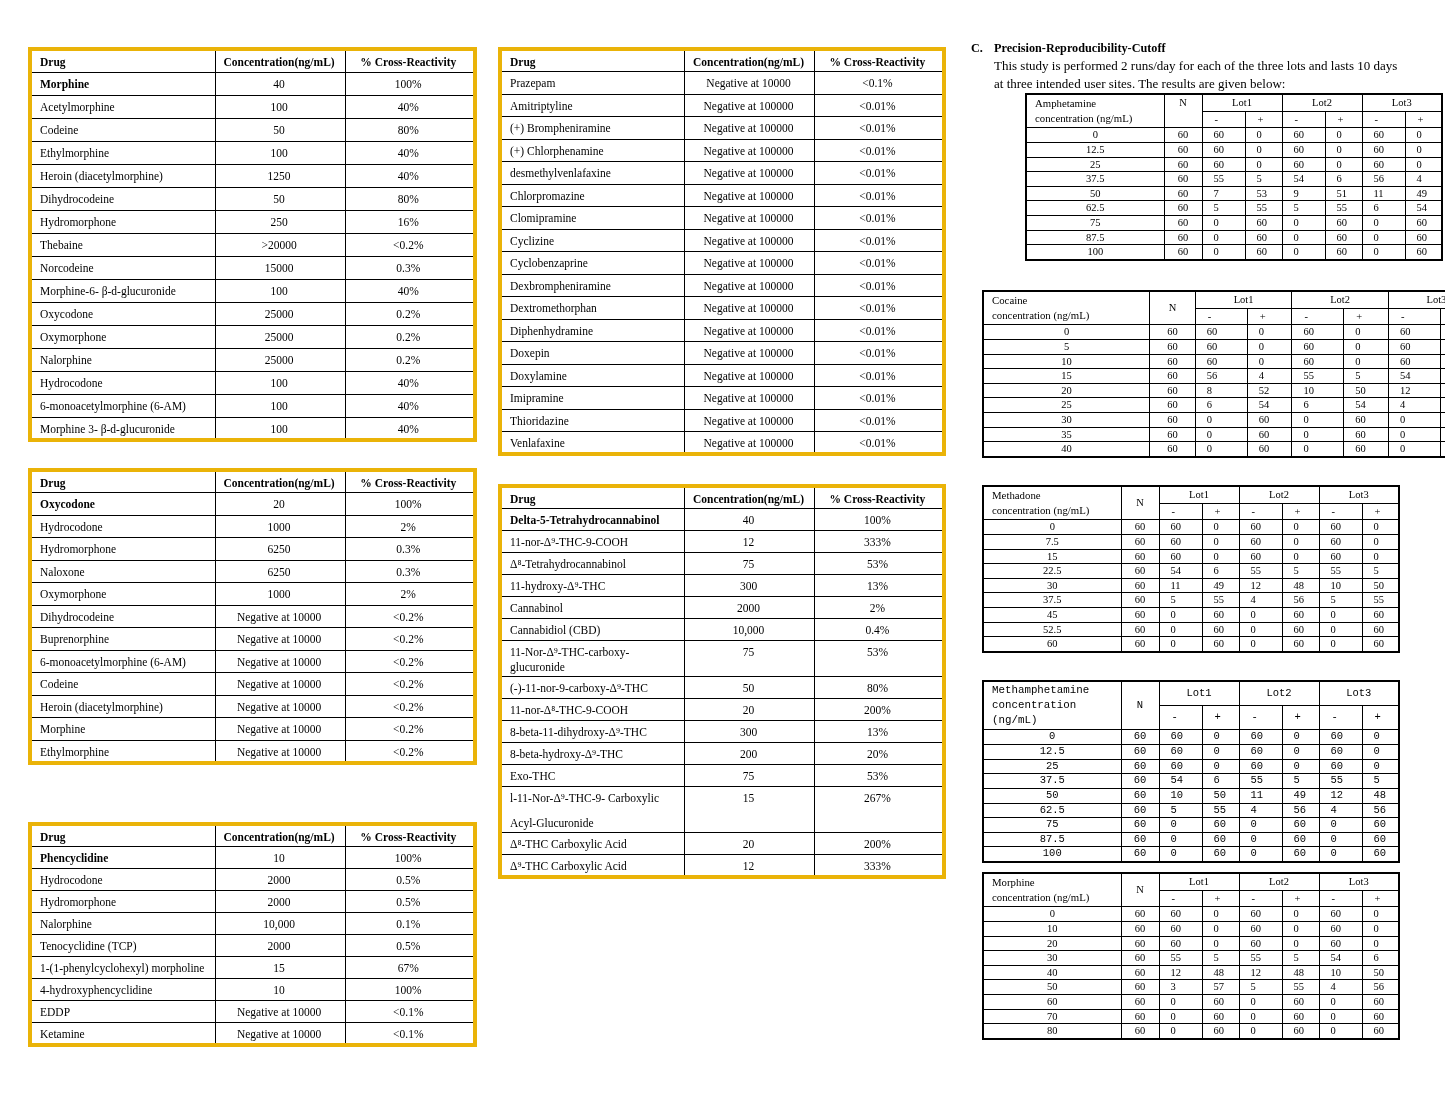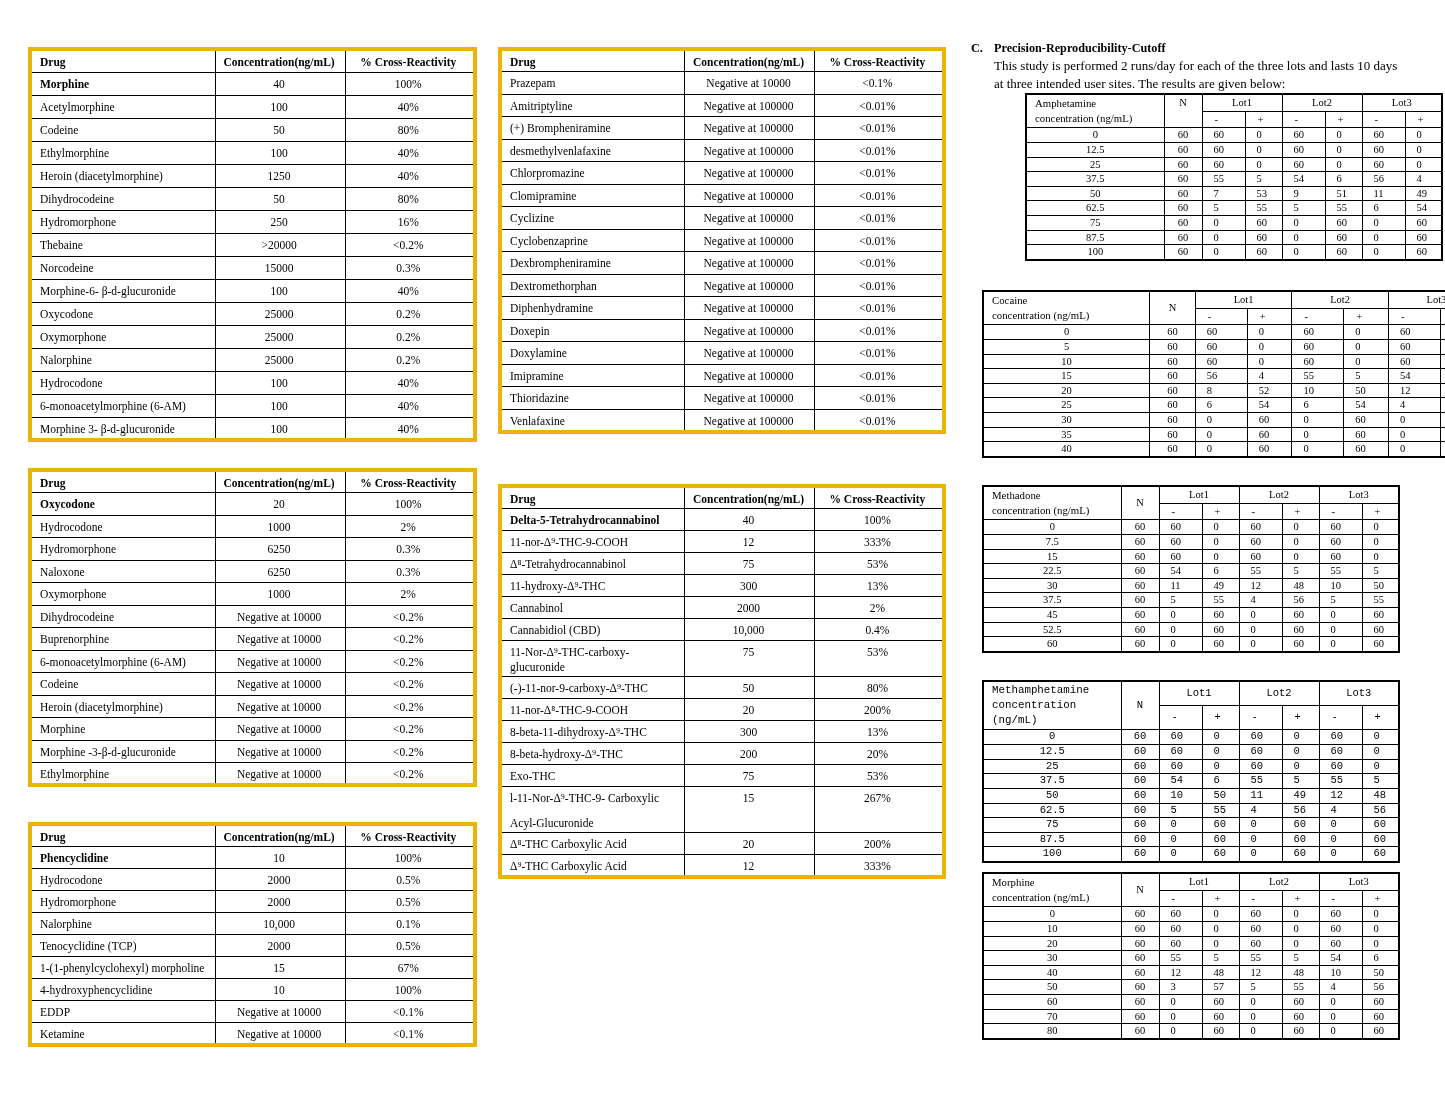--- a/index.html
+++ b/index.html
@@ -219,25 +219,20 @@
             <td class="drug">Heroin (diacetylmorphine)</td>
             <td class="c">Negative at 10000</td>
             <td class="c">&lt;0.2%</td>
           </tr>
           <tr>
             <td class="drug">Morphine</td>
             <td class="c">Negative at 10000</td>
             <td class="c">&lt;0.2%</td>
           </tr>
           <tr>
-            <td class="drug">Morphine -3-β-d-glucuronide</td>
-            <td class="c">Negative at 10000</td>
-            <td class="c">&lt;0.2%</td>
-          </tr>
-          <tr>
             <td class="drug">Ethylmorphine</td>
             <td class="c">Negative at 10000</td>
             <td class="c">&lt;0.2%</td>
           </tr>
         </tbody>
       </table>
     </div>
   <div class="xwrap" style="left:28px;top:822px;width:449px;--rh:22px;">
       <table class="xtable">
         <colgroup>
@@ -322,20 +317,25 @@
             <td class="c">Negative at 10000</td>
             <td class="c">&lt;0.1%</td>
           </tr>
           <tr>
             <td class="drug">Amitriptyline</td>
             <td class="c">Negative at 100000</td>
             <td class="c">&lt;0.01%</td>
           </tr>
           <tr>
             <td class="drug">(+) Brompheniramine</td>
+            <td class="c">Negative at 100000</td>
+            <td class="c">&lt;0.01%</td>
+          </tr>
+          <tr>
+            <td class="drug">(+) Chlorphenamine</td>
             <td class="c">Negative at 100000</td>
             <td class="c">&lt;0.01%</td>
           </tr>
           <tr>
             <td class="drug">desmethylvenlafaxine</td>
             <td class="c">Negative at 100000</td>
             <td class="c">&lt;0.01%</td>
           </tr>
           <tr>
             <td class="drug">Chlorpromazine</td>

